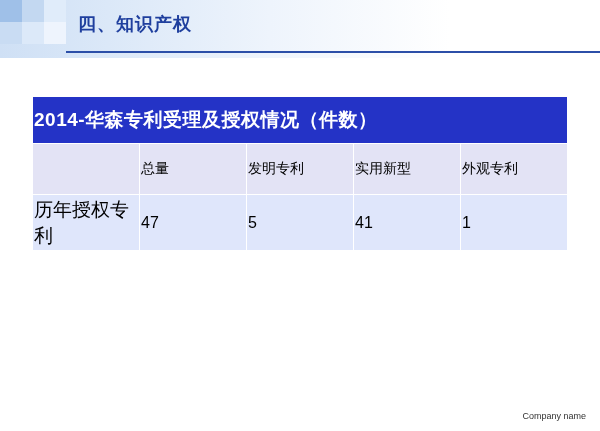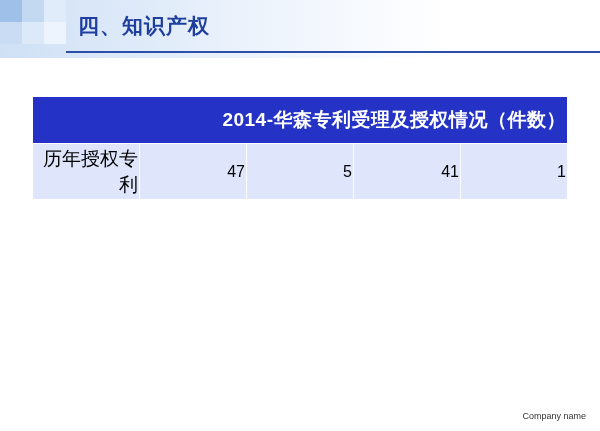--- a/index.html
+++ b/index.html
@@ -39,21 +39,21 @@
   .sq2 { left: 22px; top: 0px;  width: 22px; height: 22px; background: #c3d8f1; }
   .sq3 { left: 0px;  top: 22px; width: 22px; height: 22px; background: #c9dcf3; }
   .sq4 { left: 22px; top: 22px; width: 22px; height: 22px; background: #dce9f9; }
   .sq5 { left: 44px; top: 0px;  width: 22px; height: 22px; background: #e0ecfa; }
   .sq6 { left: 44px; top: 22px; width: 22px; height: 22px; background: #eef4fd; }
 
   .title-text {
     position: absolute;
     left: 78px;
     top: 12px;
-    font-size: 21px;
+    font-size: 18px;
     color: #1f3f9e;
     font-weight: bold;
     letter-spacing: 1px;
     white-space: nowrap;
   }
   .header-rule {
     position: absolute;
     left: 66px;
     top: 51px;
     width: 534px;
@@ -68,21 +68,21 @@
     top: 96px;
     width: 536px;
   }
   table.patent {
     border-collapse: collapse;
     width: 536px;
     table-layout: fixed;
   }
   table.patent td {
     border: 1px solid #ffffff;
-    text-align: right;
+    text-align: left;
     vertical-align: middle;
   }
   .t-title {
     background: #2433c6;
     color: #ffffff;
     font-size: 19px;
     font-weight: bold;
     height: 44px;
     letter-spacing: 0.5px;
   }
@@ -137,20 +137,27 @@
   <div class="title-text">四、知识产权</div>
   <div class="header-rule"></div>
 </div>
 
 <div class="table-wrap">
   <table class="patent">
     <tbody>
       <tr>
         <td class="t-title" colspan="5">2014-华森专利受理及授权情况（件数）</td>
       </tr>
+      <tr class="t-head">
+        <td class="corner" style="width:112px"></td>
+        <td style="width:106px">总量</td>
+        <td style="width:106px">发明专利</td>
+        <td style="width:106px">实用新型</td>
+        <td style="width:106px">外观专利</td>
+      </tr>
       <tr class="row-b">
         <td class="rowlabel">历年授权专利</td>
         <td class="num">47</td>
         <td class="num">5</td>
         <td class="num">41</td>
         <td class="num">1</td>
       </tr>
     </tbody>
   </table>
 </div>

